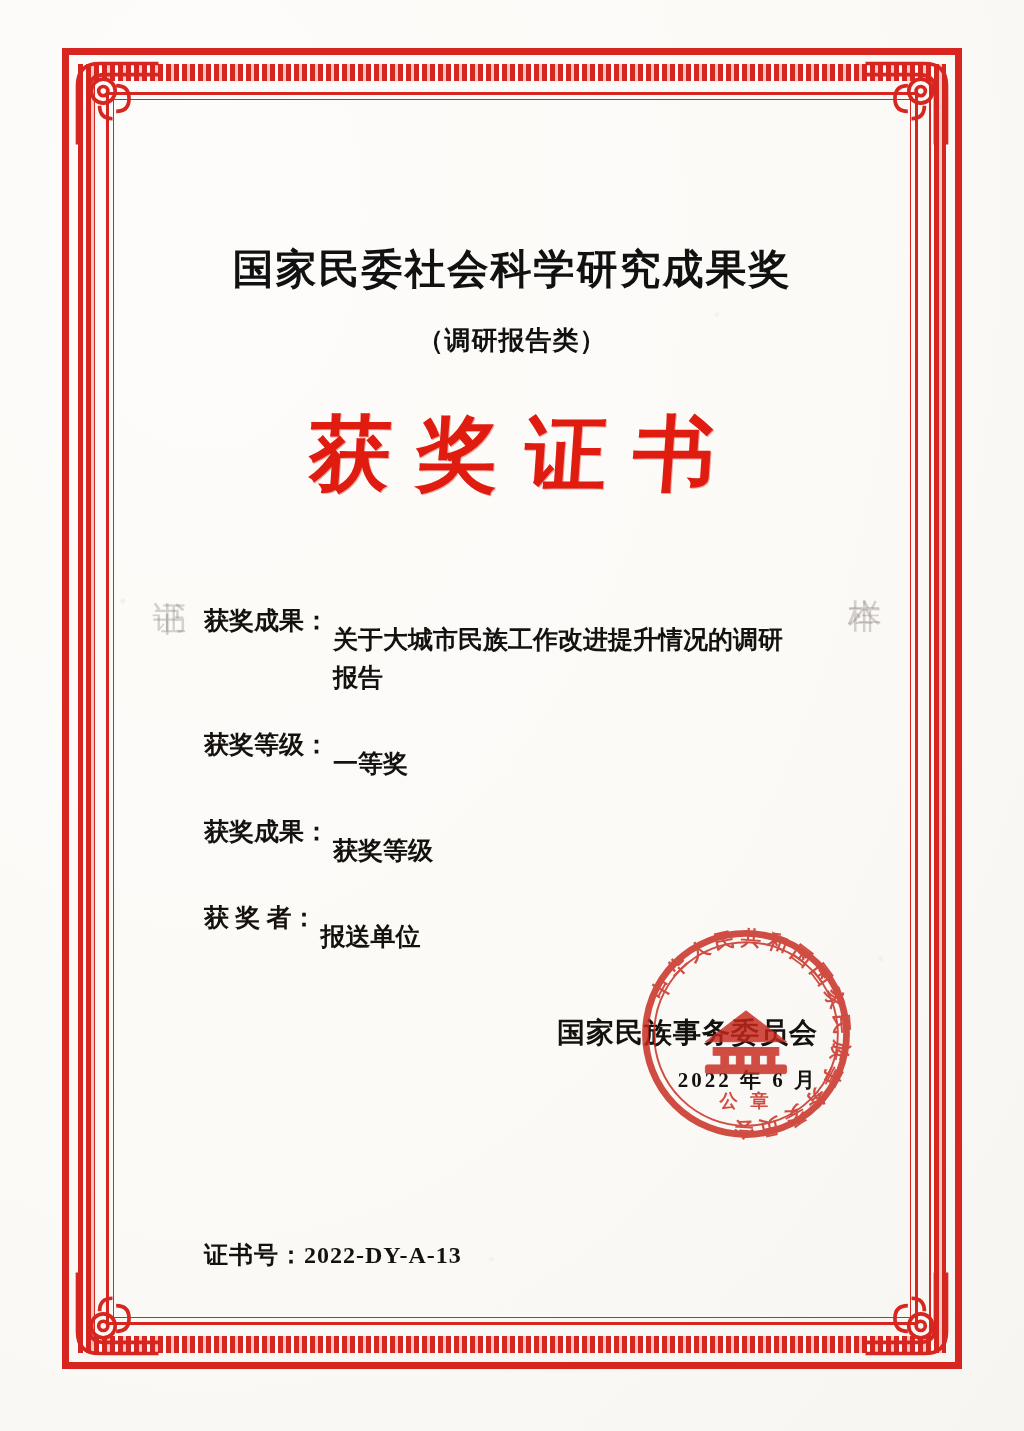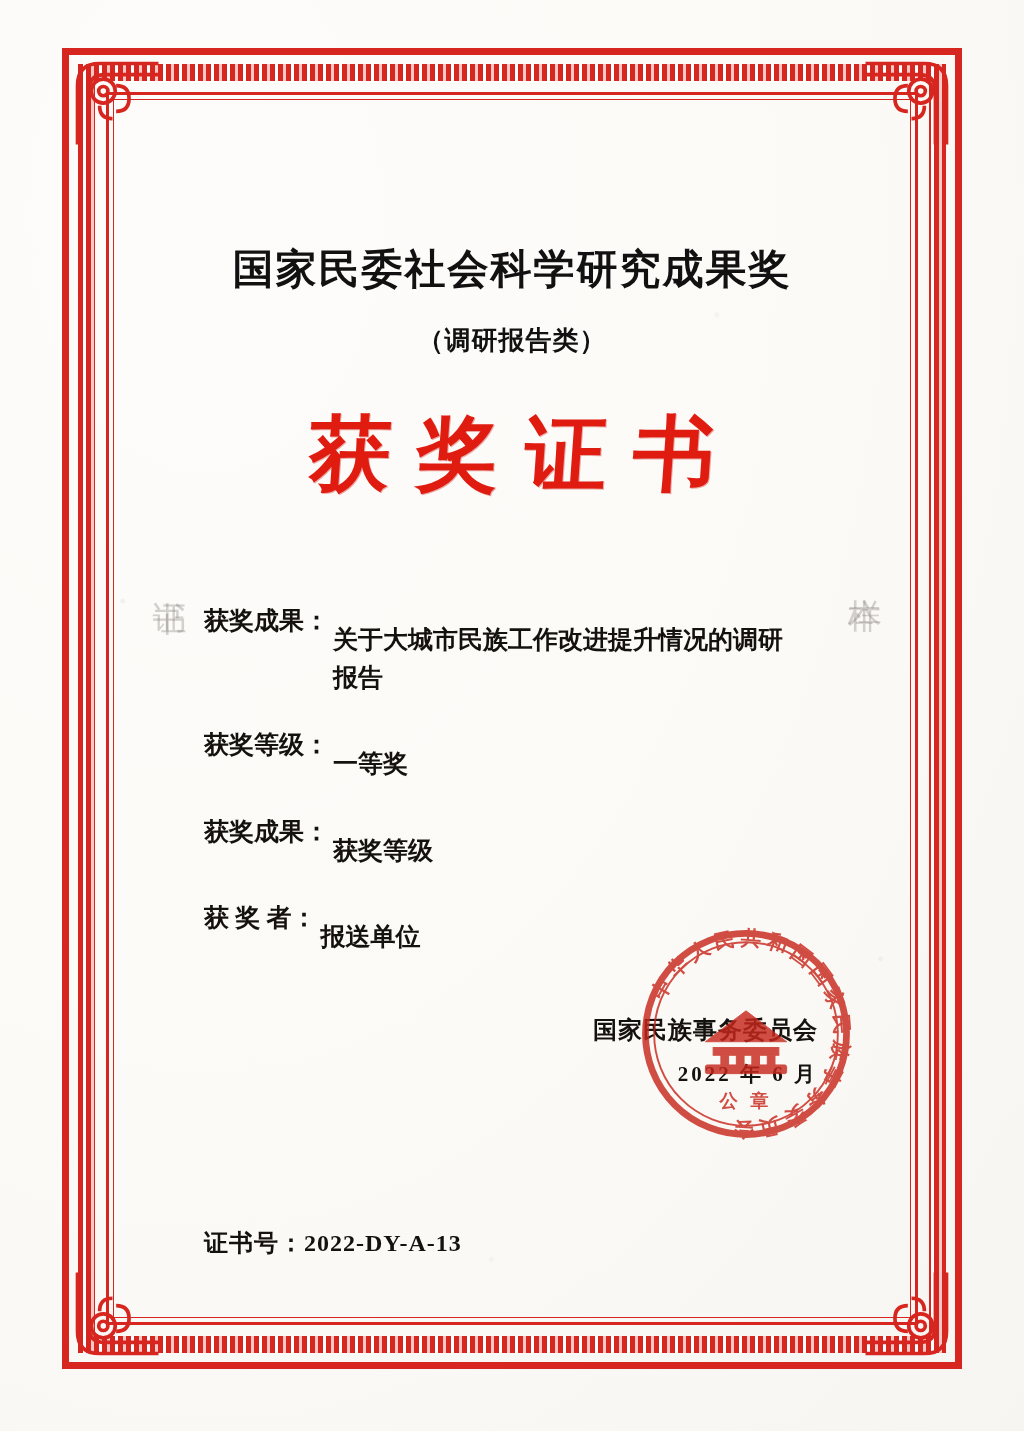--- a/index.html
+++ b/index.html
@@ -137,21 +137,21 @@
   .field-value .line2{display:block;}
 
   
   .issuer{
     margin-top:58px;
     text-align:right;
     padding-right:76px;
     position:relative;
   }
   .issuer-name{
-    font-size:24px;
+    font-size:28px;
     font-weight:bold;
     color:#15110f;
     letter-spacing:1px;
   }
   .issuer-date{
     margin-top:14px;
     font-size:21px;
     font-weight:bold;
     color:#15110f;
     letter-spacing:3px;
@@ -162,21 +162,21 @@
     position:absolute;
     width:232px;height:232px;
     left:500px;top:-96px;
     pointer-events:none;
     opacity:.82;
   }
   .seal svg{width:100%;height:100%;display:block;}
 
   .cert-no{
     position:absolute;
-    left:74px;bottom:42px;
+    left:74px;bottom:30px;
     font-size:24px;
     font-weight:bold;
     color:#15110f;
     letter-spacing:1px;
   }
 
   
   .ghost{
     position:absolute;
     color:rgba(120,110,105,.30);

